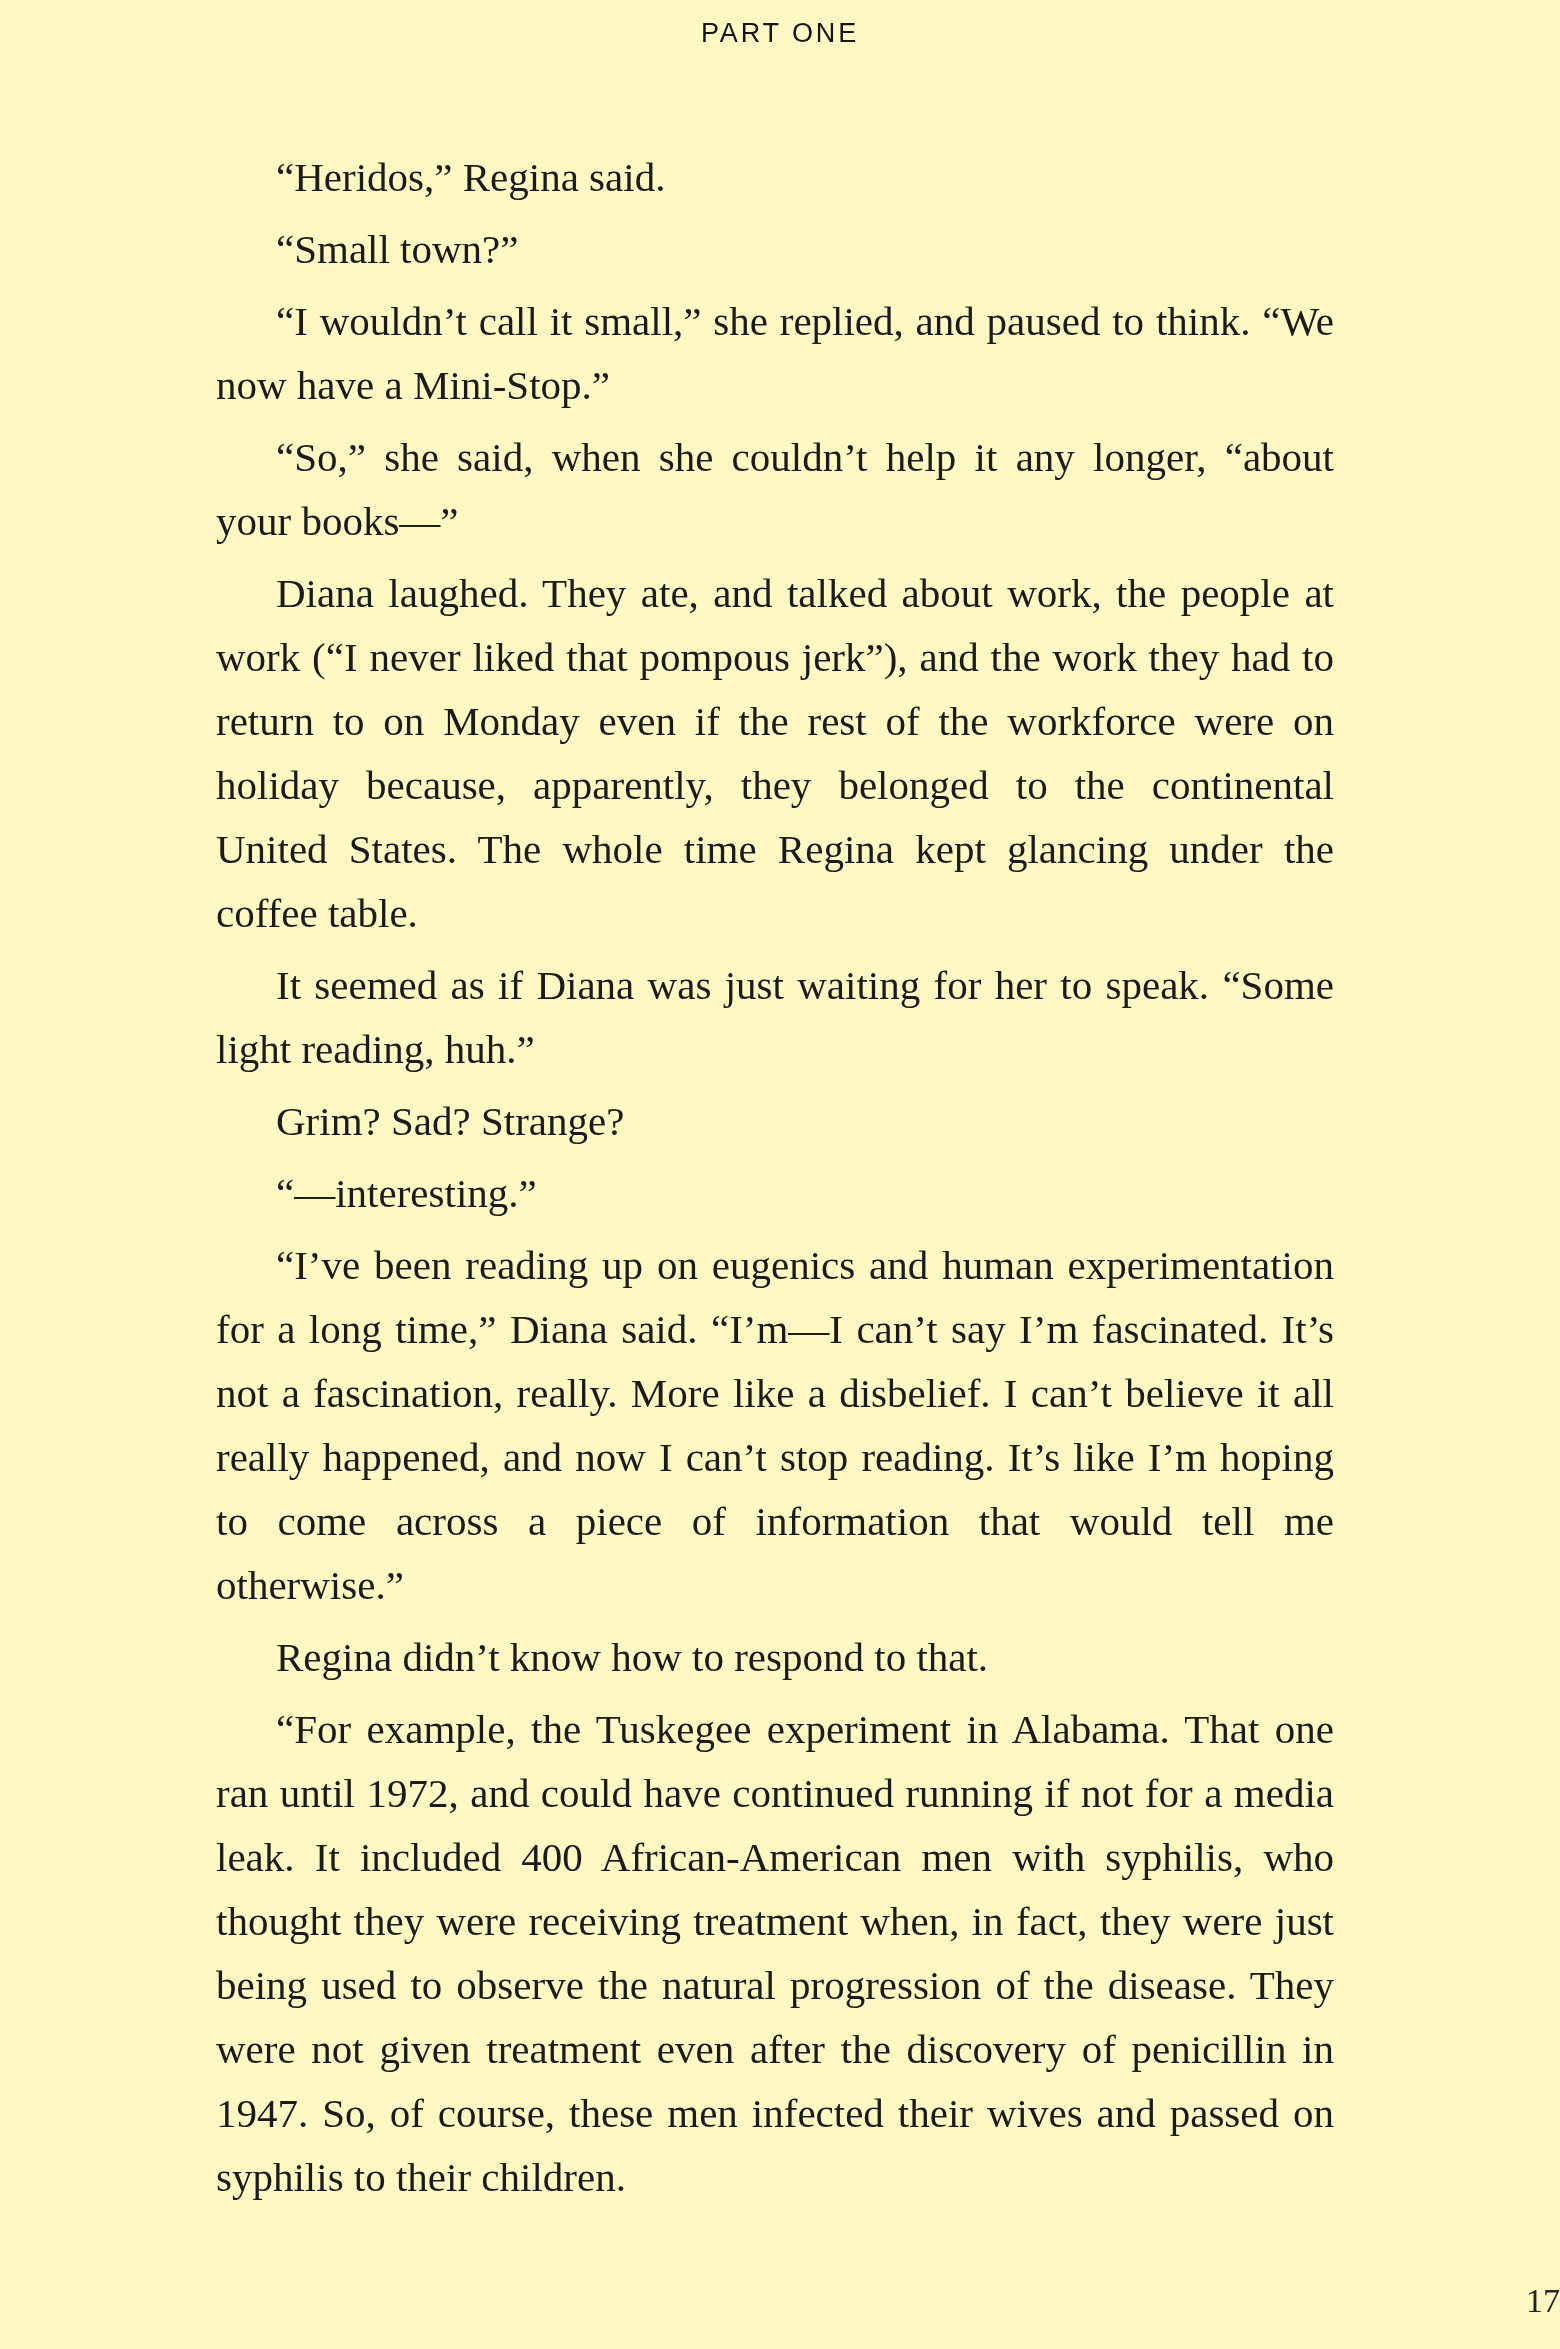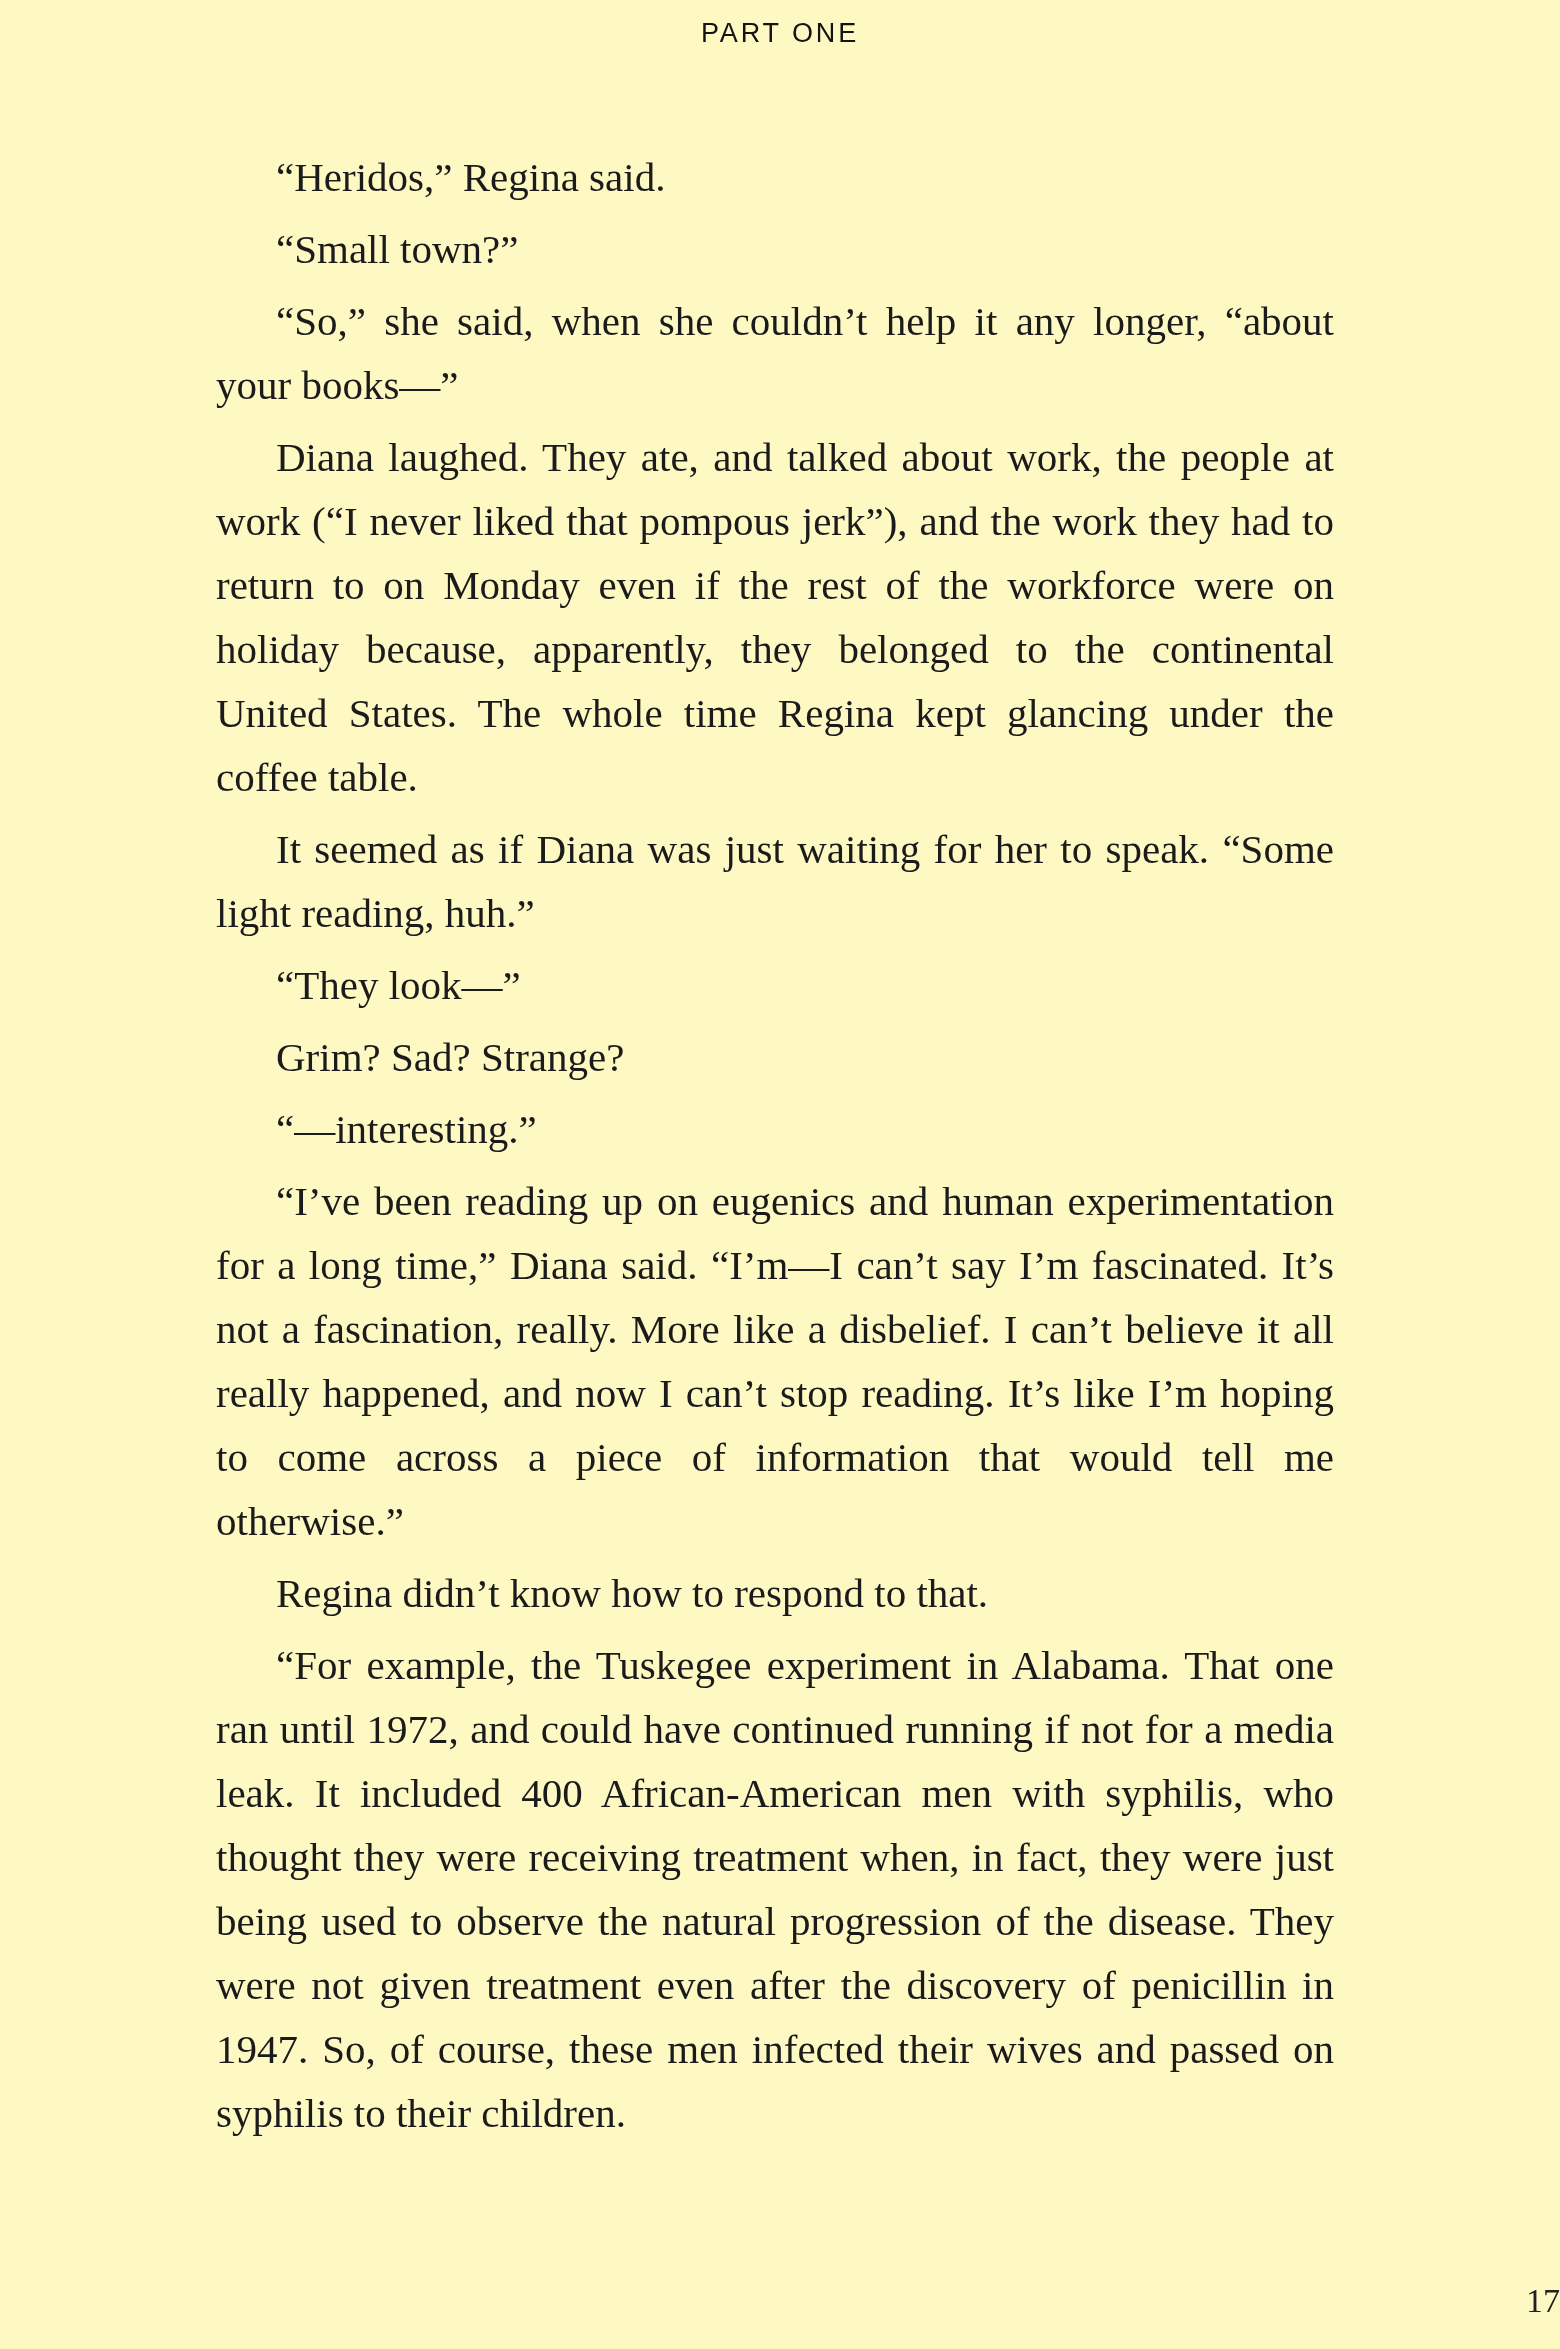--- a/index.html
+++ b/index.html
@@ -58,24 +58,24 @@
   </style>
 </head>
 <body>
 
 <div class="page">
   <div class="part-header">PART ONE</div>
 
   <div class="body-text" id="paragraphs">
       <p><span>“Heridos,” Regina said.</span></p>
       <p><span>“Small town?”</span></p>
+      <p><span>“I wouldn’t call it small,” she replied, and paused to think. “We now have a Mini-Stop.”</span></p>
       <p><span>“So,” she said, when she couldn’t help it any longer, “about your books—”</span></p>
       <p><span>Diana laughed. They ate, and talked about work, the people at work (“I never liked that pompous jerk”), and the work they had to return to on Monday even if the rest of the workforce were on holiday because, apparently, they belonged to the continental United States. The whole time Regina kept glancing under the coffee table.</span></p>
       <p><span>It seemed as if Diana was just waiting for her to speak. “Some light reading, huh.”</span></p>
-      <p><span>“They look—”</span></p>
       <p><span class="italic">Grim? Sad? Strange?</span></p>
       <p><span>“—interesting.”</span></p>
       <p><span>“I’ve been reading up on eugenics and human experimentation for a long time,” Diana said. “I’m—I can’t say I’m </span><span class="italic">fascinated.</span><span> It’s not a fascination, really. More like a disbelief. I can’t believe it all really happened, and now I can’t stop reading. It’s like I’m hoping to come across a piece of information that would tell me otherwise.”</span></p>
       <p><span>Regina didn’t know how to respond to that.</span></p>
       <p><span>“For example, the Tuskegee experiment in Alabama. That one ran until 1972, and could have continued running if not for a media leak. It included 400 African-American men with syphilis, who thought they were receiving treatment when, in fact, they were just being used to observe the natural progression of the disease. They were not given treatment even after the discovery of penicillin in 1947. So, of course, these men infected their wives and passed on syphilis to their children.</span></p>
     </div>
 
   <div class="page-number">17</div>
 </div>
 

